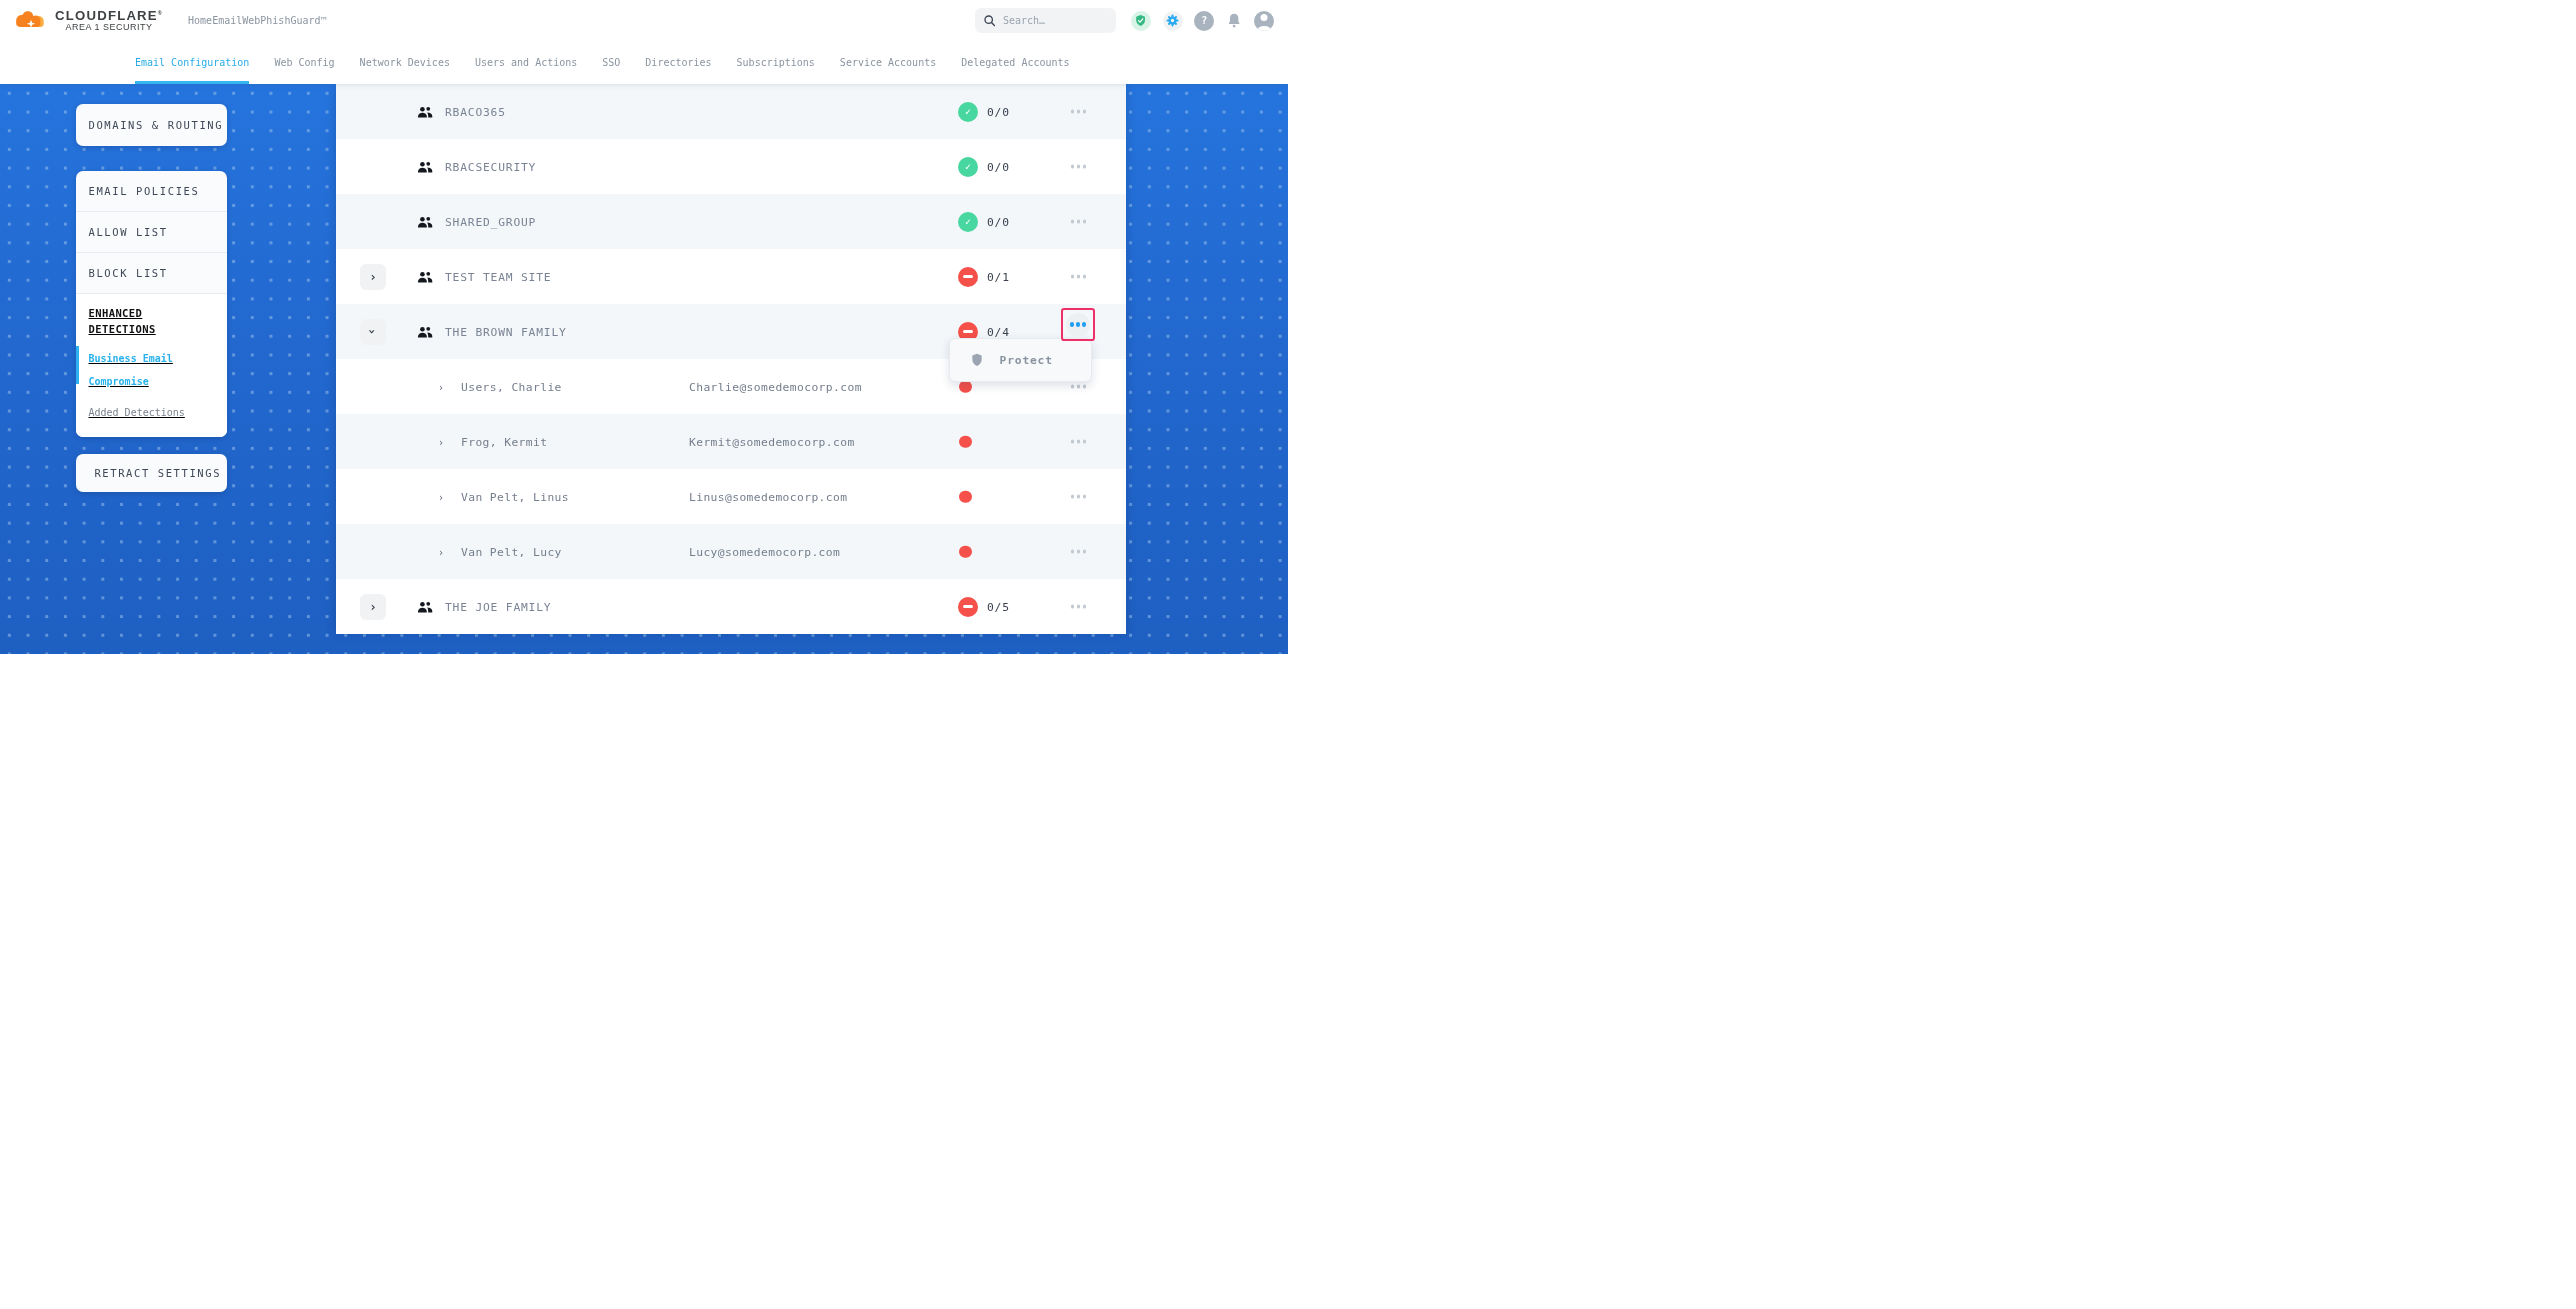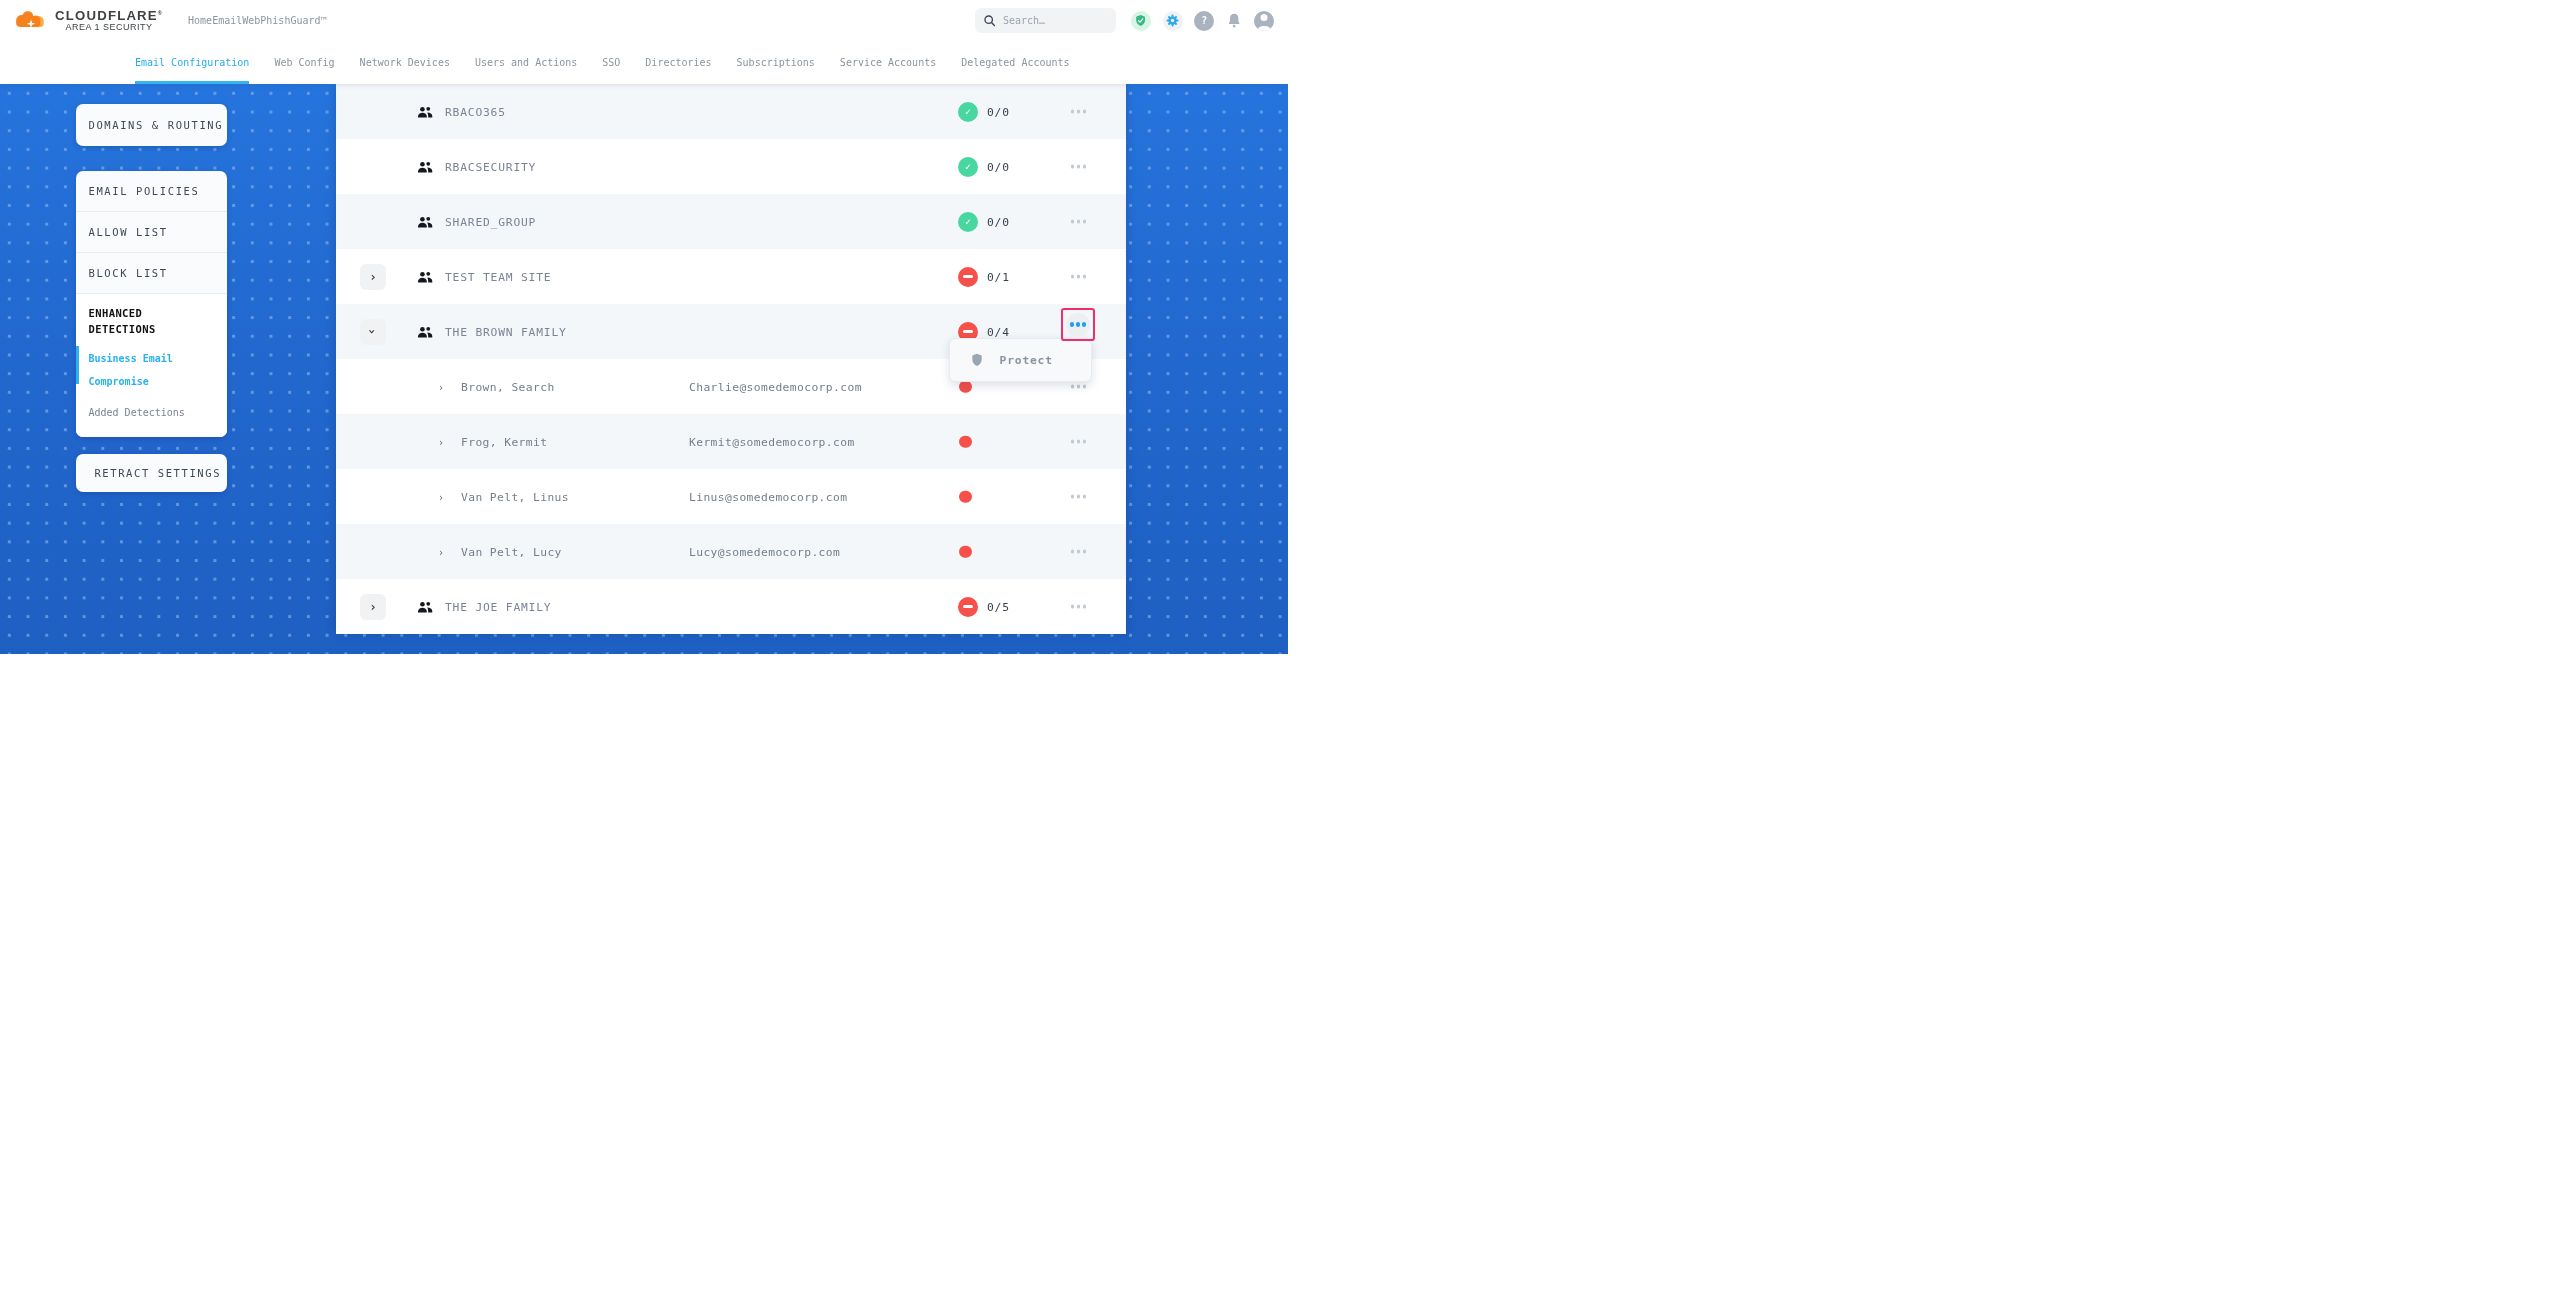--- a/index.html
+++ b/index.html
@@ -49,21 +49,21 @@
       linear-gradient(180deg,#2574dd 0%, #2268cf 45%, #1e5fc2 100%);
     background-size:18.7px 18.7px, 100% 100%; }
 
   
   .scard { position:absolute; left:76px; width:151px; background:#f9fbfd; border-radius:7px;
     box-shadow:0 1.6px 5.4px rgba(15,40,90,.22); overflow:hidden; }
   .scard-1 { top:20px; height:42px; display:flex; align-items:center; }
   .sitem { font-size:10.5px; letter-spacing:1.6px; color:#3f4857; padding-left:12.5px; }
   .scard-2 { top:87px; }
   .srow { height:41px; display:flex; align-items:center; border-bottom:0.8px solid #e6ecf2; }
-  .ssection { background:#fff; padding:11px 12.5px 12.5px 12.5px; position:relative; }
+  .ssection { background:#fff; padding:11px 12.5px 12.5px 12.5px; position:relative;text-decoration:underline; }
   .stitle { font-size:10.5px; font-weight:bold; letter-spacing:0.4px; color:#0e1013;
     line-height:16.3px; width:101px; }
   .slink { font-size:10px; line-height:23px; margin-top:9.3px; cursor:pointer; }
   .slink.active { color:#29b2ec; font-weight:bold; }
   .slink.plain { color:#79828e; margin-top:8.6px; }
   .active-bar { position:absolute; left:0; top:52px; width:3.1px; height:38px; background:#2fb1f0; }
   .scard-3 { top:370px; height:38px; display:flex; align-items:center;justify-content:center; }
 
   
   .tablecard { position:absolute; left:336px; top:0; width:790px; height:546px; background:#fff;
@@ -312,21 +312,21 @@
       </span>
       <span class="vc gname">THE BROWN FAMILY</span>
       <span class="vc gstatus bad">
           <span class="minus"></span>
         </span>
       <span class="vc gcount">0/4</span>
     </div>
 
     <div class="row white">
       <span class="vc schev">›</span>
-      <span class="vc sname">Brown, Search</span>
+      <span class="vc sname">Users, Charlie</span>
       <span class="vc semail">Charlie@somedemocorp.com</span>
       <span class="vc sdot"></span>
       <button class="vc dots">
           <i></i>
           <i></i>
           <i></i>
         </button>
     </div>
 
     <div class="row light">

